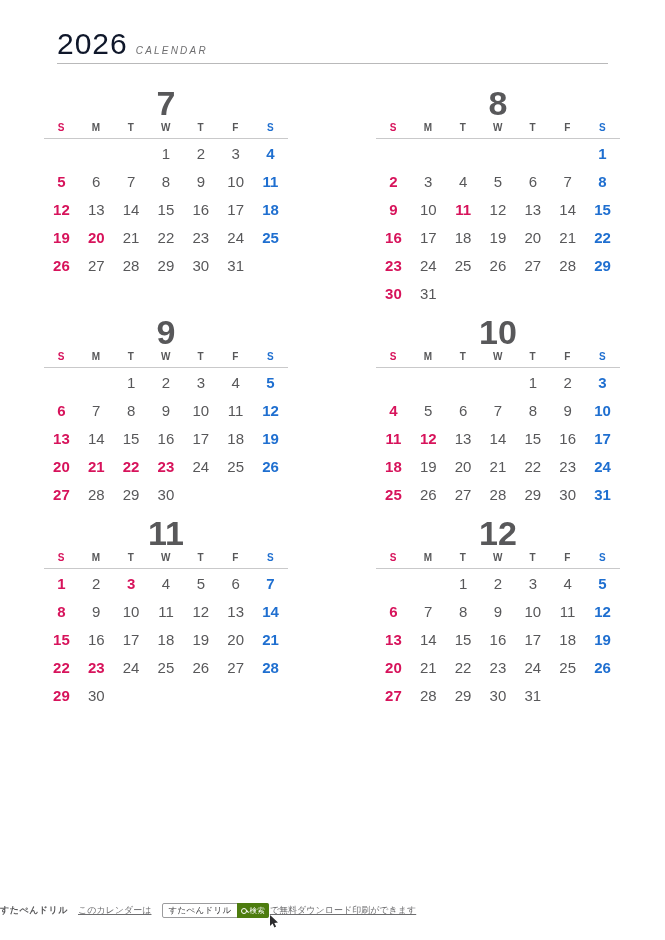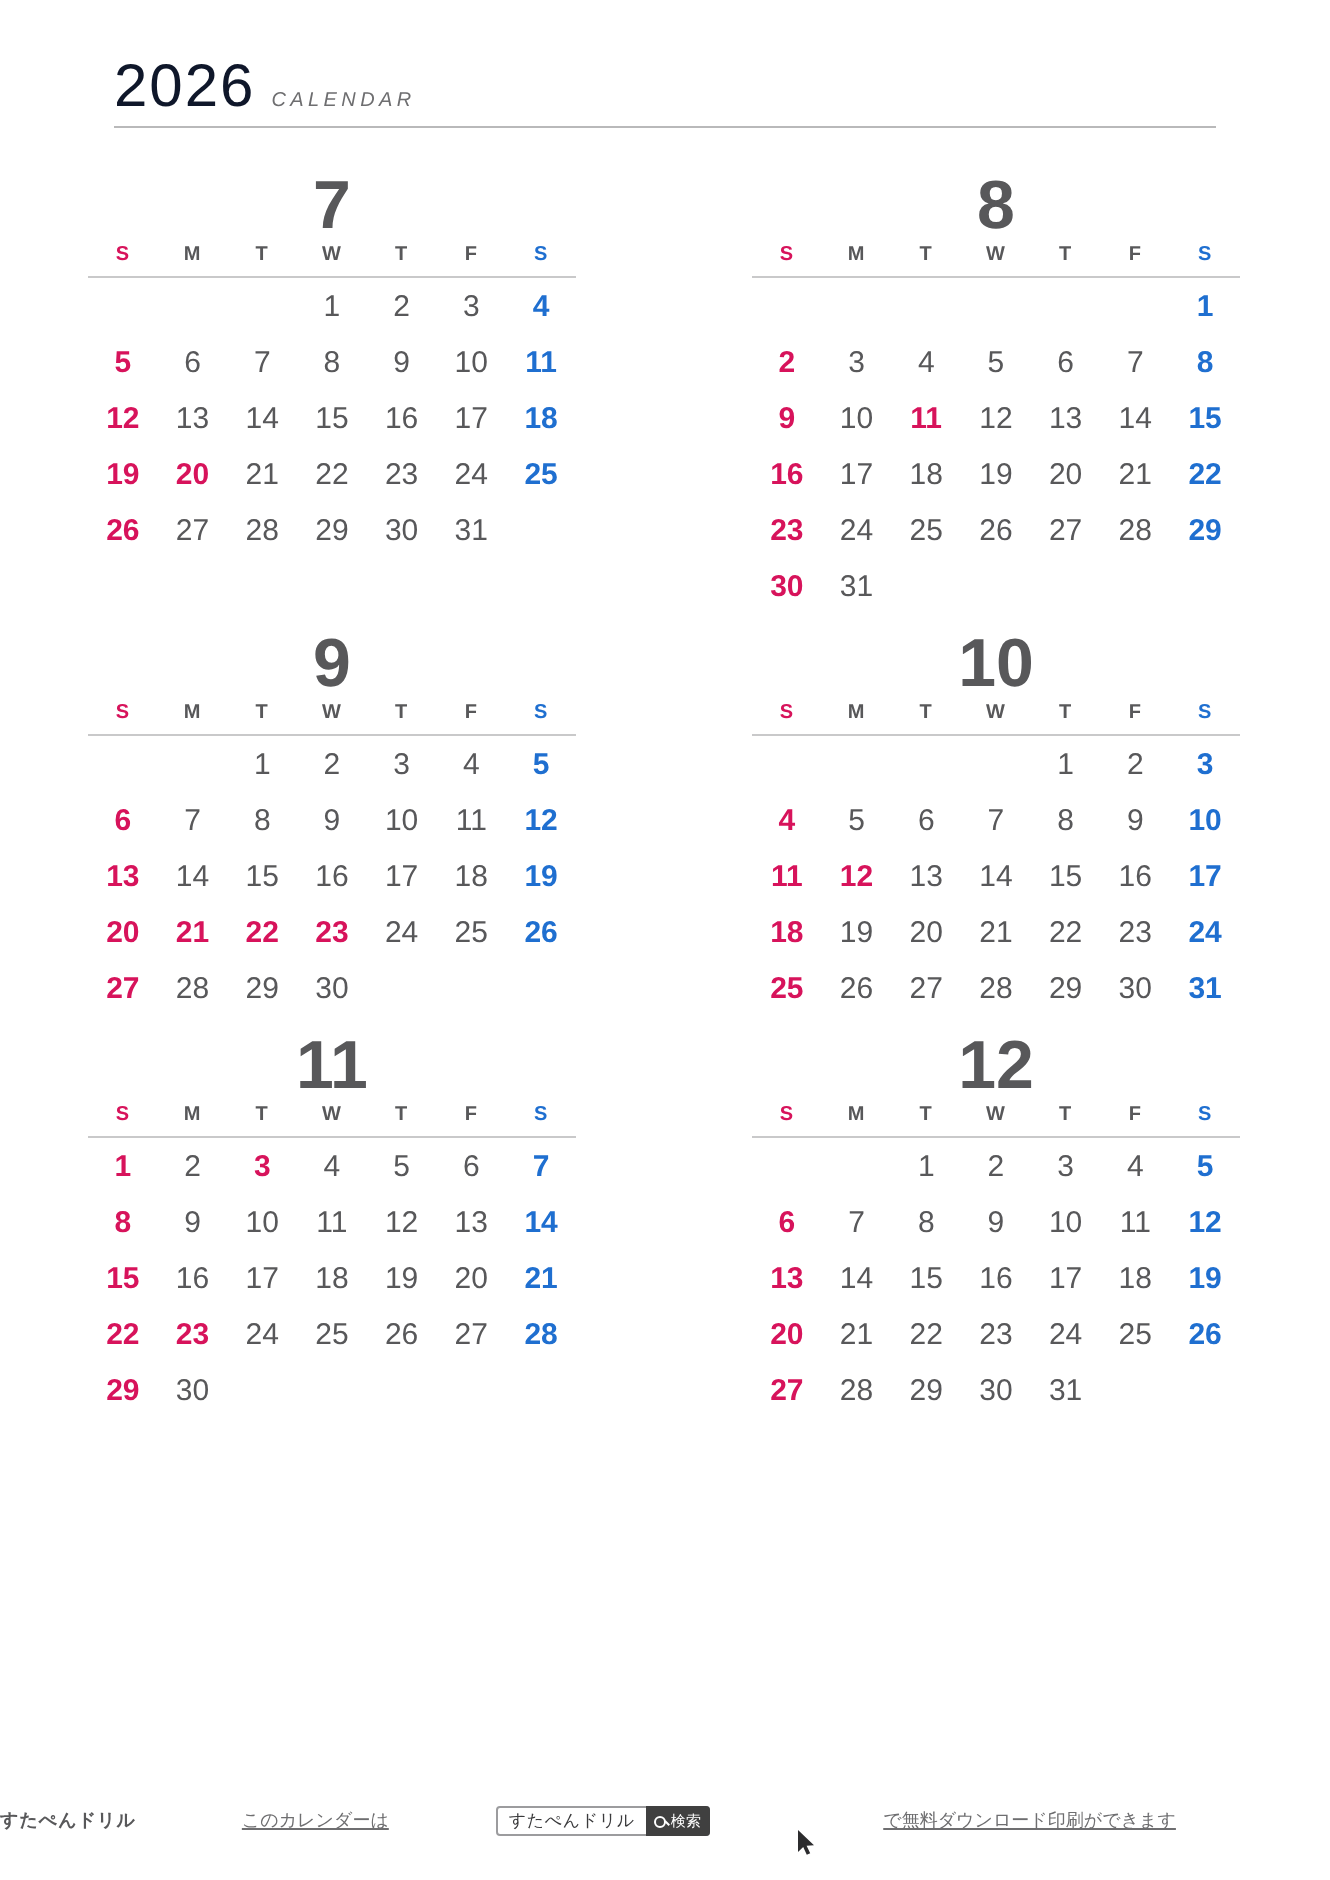--- a/index.html
+++ b/index.html
@@ -103,21 +103,21 @@
   table.cal tbody td.sat { color: #1f6fd0; font-weight: bold; }
   table.cal tbody td.empty { color: transparent; }
 
   
   .footer {
     position: absolute;
     left: 0;
     bottom: 22px;
     width: 594px;
     display: flex;
-    justify-content: space-between;
+    justify-content: flex-start;
     align-items: center;
     font-size: 9px;
     color: #6e6e70;
   }
   .footer .brand {
     color: #58585a;
     font-weight: bold;
     letter-spacing: 0.5px;
     margin-right: 10px;
   }
@@ -134,21 +134,21 @@
   }
   .search-box .kw {
     font-size: 8.5px;
     color: #3a3a3c;
     padding-right: 6px;
     letter-spacing: 0.3px;
   }
   .search-btn {
     display: inline-flex;
     align-items: center;
-    background: #404040;
+    background: #4d7c0f;
     color: #fff;
     font-size: 7.5px;
     height: 15px;
     padding: 0 4px;
     margin: -1px -1px -1px 0;
     border-radius: 0 2px 2px 0;
     letter-spacing: 0.2px;
   }
   .search-btn .mag {
     display: inline-block;

